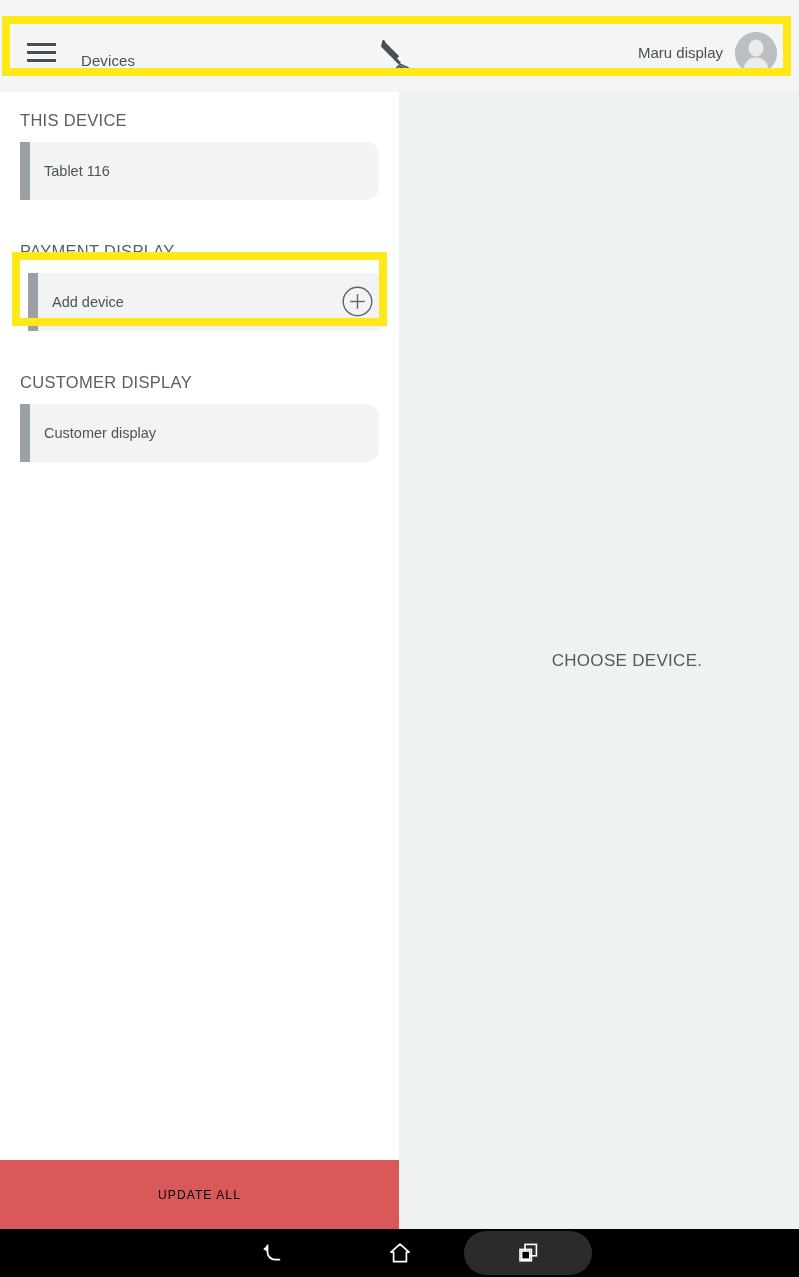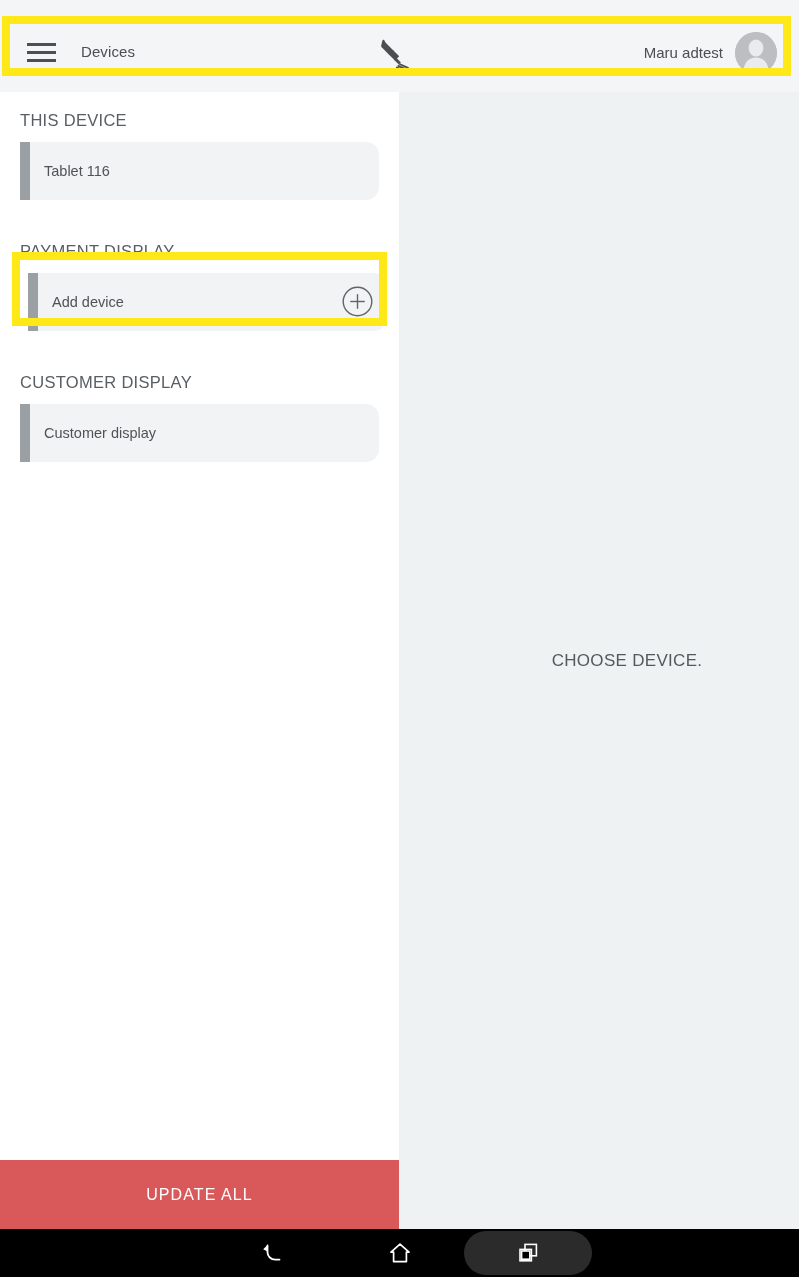--- a/index.html
+++ b/index.html
@@ -77,21 +77,21 @@
     background: #4a4f54;
     border-radius: 0px;
   }
   .hamburger span:nth-child(1) { top: 0; }
   .hamburger span:nth-child(2) { top: 8px; }
   .hamburger span:nth-child(3) { top: 16px; }
 
   #topbar-title {
     position: absolute;
     left: 81px;
-    top: 43px;
+    top: 52px;
     font-size: 15px;
     color: #4a4f54;
     line-height: 18px;
     letter-spacing: 0.1px;
   }
 
   #brand-logo {
     position: absolute;
     left: 371px;
     top: 32px;
@@ -236,22 +236,22 @@
     top: 1068px;
     width: 399px;
     height: 69px;
     background: #d9595a;
     display: flex;
     align-items: center;
     justify-content: center;
     cursor: pointer;
   }
   #update-all span {
-    font-size: 16px;
-    color: #ffffff;
+    font-size: 12px;
+    color: #000000;
     letter-spacing: 1.1px;
   }
 
   
   #navbar {
     position: absolute;
     left: 0;
     top: 1229px;
     width: 799px;
     height: 48px;
@@ -307,21 +307,21 @@
 
               <path d="M25.1 25.6 L29.9 30.4 L27.8 32.5 L23.0 27.7 Z"></path>
 
               <rect x="28.6" y="31.0" width="10.6" height="1.9" rx="0.9" transform="rotate(25 28.6 31.0)"></rect>
               <rect x="27.0" y="32.6" width="10.6" height="1.9" rx="0.9" transform="rotate(25 27.0 32.6)"></rect>
               <rect x="25.4" y="34.2" width="10.6" height="1.9" rx="0.9" transform="rotate(25 25.4 34.2)"></rect>
             </g>
           </svg>
         </div>
 
-        <div id="account-name">Maru adtest</div>
+        <div id="account-name">Maru display</div>
 
         <div id="avatar">
           <svg width="42" height="42" viewBox="0 0 42 42" xmlns="http://www.w3.org/2000/svg">
             <circle cx="21" cy="21" r="21" fill="#bcbfc1"></circle>
             <ellipse cx="21" cy="16" rx="7.4" ry="8.6" fill="#e9ebec"></ellipse>
             <path d="M21 25.4 C13.6 25.4 9.2 30.8 8.4 38.2 C11.8 40.6 16.2 42 21 42 C25.8 42 30.2 40.6 33.6 38.2 C32.8 30.8 28.4 25.4 21 25.4 Z" fill="#e9ebec"></path>
           </svg>
         </div>
 
       </div>

